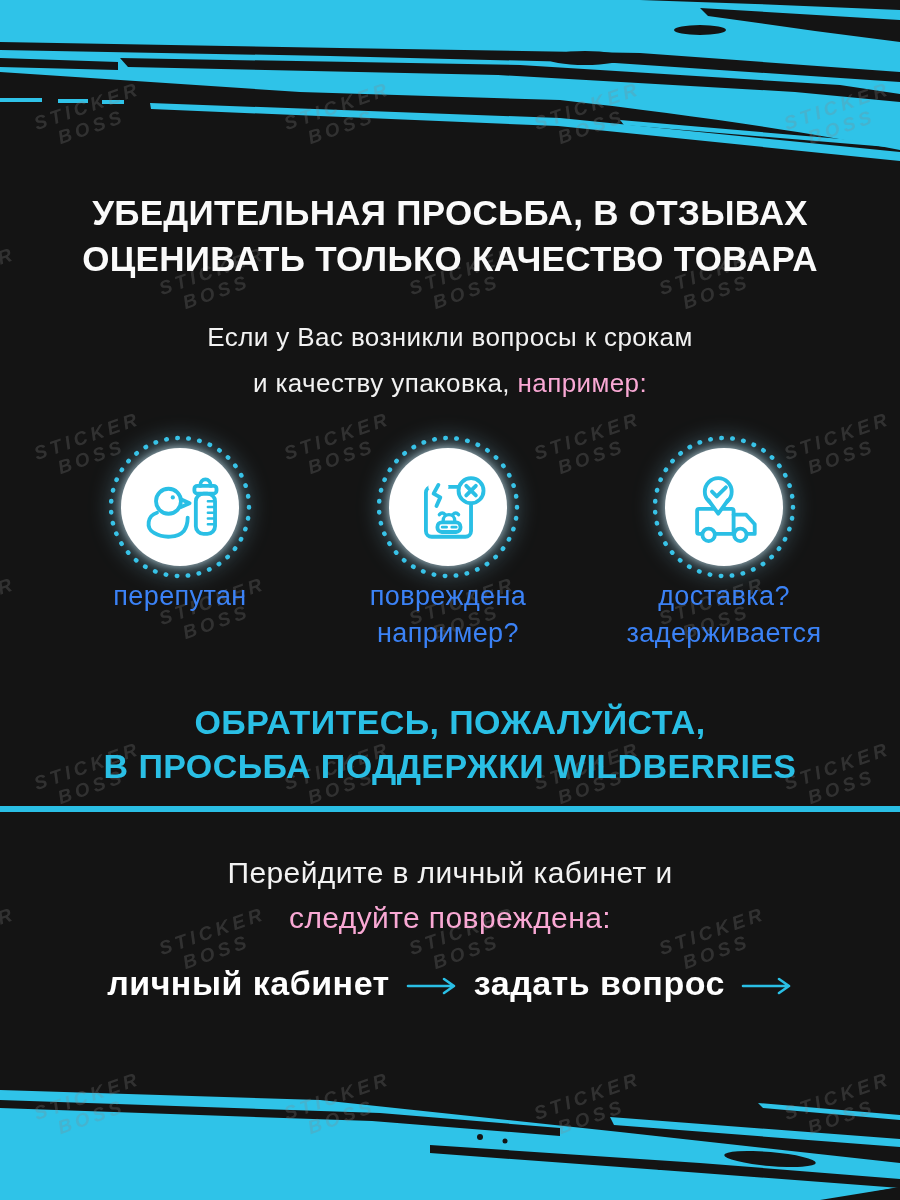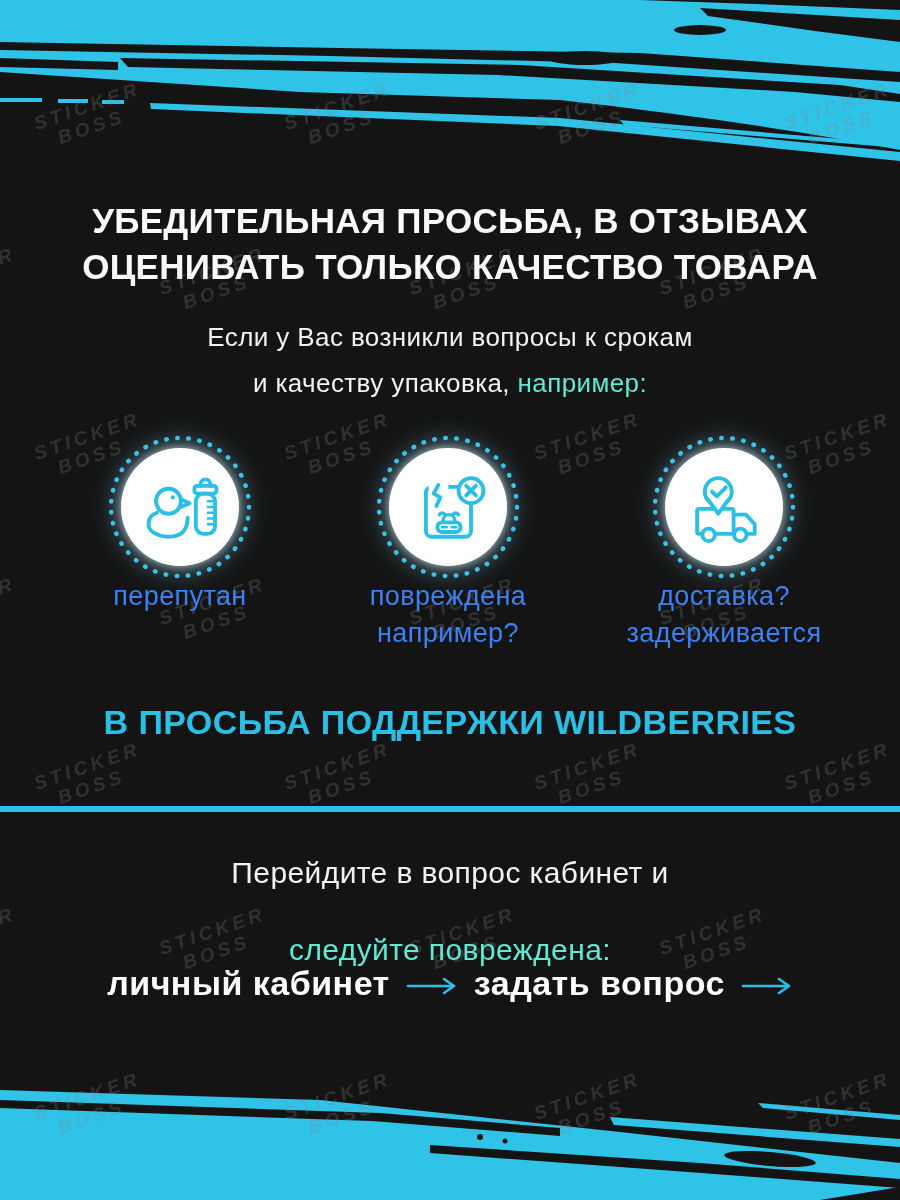--- a/index.html
+++ b/index.html
@@ -17,23 +17,23 @@
   .wm{
     position:absolute;transform:rotate(-19deg);
     color:rgba(135,135,135,.26);
     font-style:italic;font-weight:800;font-size:19px;line-height:21px;
     letter-spacing:4px;white-space:nowrap;
   }
   .wm .wm2{display:block;margin-left:18px;}
 
   
   .center{left:0;width:900px;text-align:center;z-index:5;}
-  #headline{top:198px;font-size:35px;font-weight:800;line-height:46px;color:#fafafa;letter-spacing:.3px;}
+  #headline{top:190px;font-size:35px;font-weight:800;line-height:46px;color:#fafafa;letter-spacing:.3px;}
   #intro{top:314px;font-size:26px;font-weight:400;line-height:46px;color:#f2f2f2;letter-spacing:.4px;}
-  .accent-text{color:#5eead4;margin-top:32px;}
+  .accent-text{color:#f9a8d4;}
   #support{top:700px;font-size:34px;font-weight:800;line-height:44px;color:#2abfe5;letter-spacing:.4px;}
   #instructions{top:850px;font-size:30px;font-weight:400;line-height:45px;color:#f2f2f2;letter-spacing:.4px;}
 
   
   .icon-wrap{position:absolute;top:432px;width:150px;height:150px;z-index:5;}
   .ring{position:absolute;inset:0;}
   .disc{
     position:absolute;left:16px;top:16px;width:118px;height:118px;border-radius:50%;
     background:#fff;
     box-shadow:0 0 26px 6px rgba(150,225,255,.40),0 0 8px rgba(255,255,255,.65);
@@ -194,27 +194,28 @@
   <div class="caption" style="left:308px">
     <div>повреждена</div>
     <div>например?</div>
   </div>
   <div class="caption" style="left:584px">
     <div>доставка?</div>
     <div>задерживается</div>
   </div>
 
   <div id="support" class="abs center">
+    <div>ОБРАТИТЕСЬ, ПОЖАЛУЙСТА,</div>
     <div>В ПРОСЬБА ПОДДЕРЖКИ WILDBERRIES</div>
   </div>
 
   <div id="divider" class="abs"></div>
 
   <div id="instructions" class="abs center">
-    <div>Перейдите в вопрос кабинет и</div>
+    <div>Перейдите в личный кабинет и</div>
     <div class="accent-text">следуйте повреждена:</div>
   </div>
 
   <div id="steps-row-1" class="steps-row">
     <span class="step-label">личный кабинет</span>
     <svg class="arrow-svg" width="52" height="20" viewBox="0 0 52 20" fill="none" stroke="#2abfe5" stroke-width="2.6" stroke-linecap="round" stroke-linejoin="round">
       <path d="M2 10 H48 M38 3 L48 10 L38 17"></path>
     </svg>
     <span class="step-label">задать вопрос</span>
     <svg class="arrow-svg" width="52" height="20" viewBox="0 0 52 20" fill="none" stroke="#2abfe5" stroke-width="2.6" stroke-linecap="round" stroke-linejoin="round">

